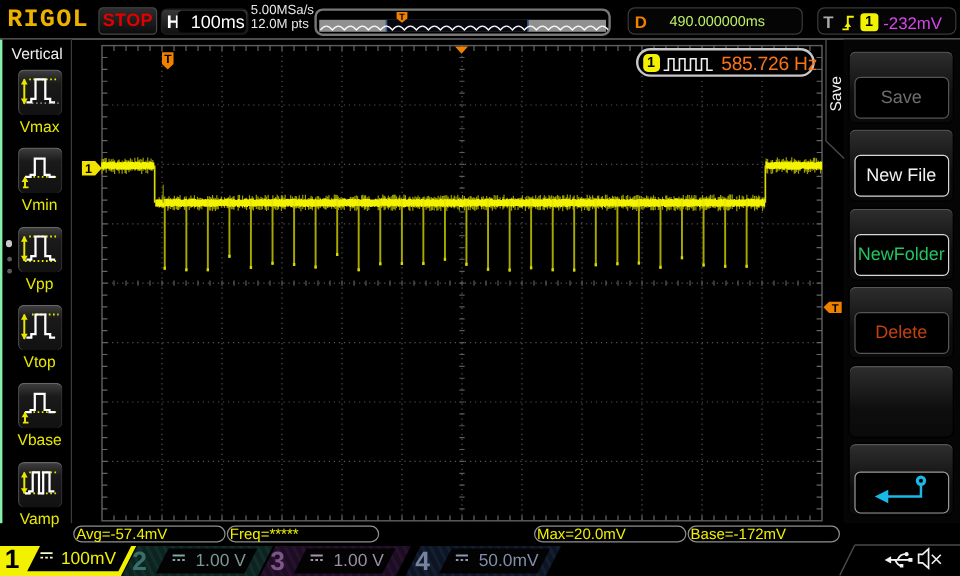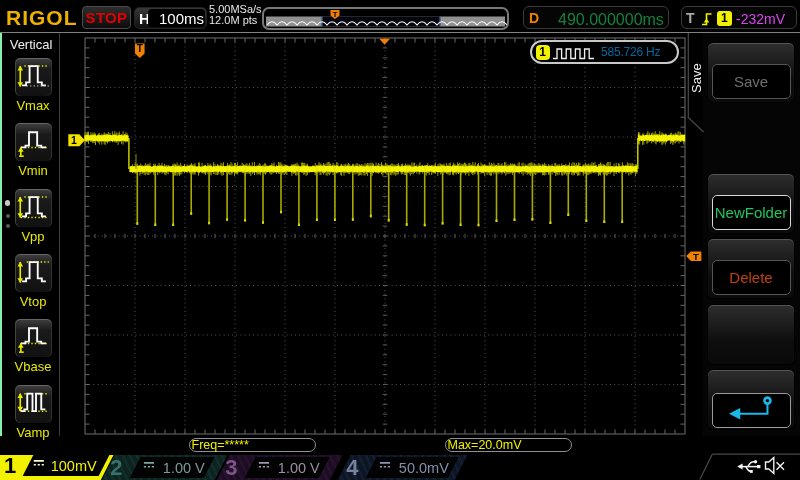--- a/index.html
+++ b/index.html
@@ -1,36 +1,36 @@
 <!DOCTYPE html>
 <html><head><meta charset="utf-8"><style>
 * {margin:0;padding:0;box-sizing:border-box}
 html,body {background:#000;width:800px;height:480px;overflow:hidden}
 #scr {position:absolute;top:0;left:0;width:800px;height:480px;background:#000;
   font-family:"Liberation Sans",sans-serif}
 .ov {position:absolute;top:0;left:0;z-index:2}
 
 
-#logo {position:absolute;left:6px;top:6px;font-family:Liberation Sans, sans-serif;
+#logo {position:absolute;left:6px;top:6px;font-family:Liberation Mono, monospace;
   font-weight:bold;font-size:21px;color:#edb200;letter-spacing:1px}
 #stopb {position:absolute;left:82px;top:5.5px;width:49px;height:23px;border-radius:4px;
   background:linear-gradient(#2e2e2e,#0c0c0c);border:1px solid #4a4a4a;
   color:#e00000;font-weight:bold;font-size:15px;text-align:center;line-height:21px;letter-spacing:0.3px}
 #hbox {position:absolute;left:134px;top:7px;width:73px;height:21.5px;border-radius:5px;
   background:linear-gradient(#383838,#101010);border:1px solid #222;color:#fff}
 #hbox b {position:absolute;left:4px;top:1.5px;font-size:15px}
 #hbox span {position:absolute;left:24px;top:1.5px;font-size:15px;z-index:2}
 #hbox i {position:absolute;left:13px;top:1px;width:57px;height:17.5px;background:#000;border-radius:4px}
 #srate {position:absolute;left:209px;top:3.5px;font-size:11px;color:#e8e8e8;line-height:11.5px}
 #membar {position:absolute;left:262px;top:7px;width:247px;height:23px;border-radius:7px;
   background:#000;border:2px solid #787878}
 #dbox {position:absolute;left:523px;top:6px;width:146px;height:23px;border-radius:6px;
   background:#050505;border:1px solid #3a3a3a}
 #dbox b {position:absolute;left:5px;top:3px;color:#f08000;font-size:14px}
-#dbox span {position:absolute;left:34px;top:3.5px;color:#15803d;font-size:16px}
+#dbox span {position:absolute;left:34px;top:3.5px;color:#bef264;font-size:12px}
 #tbox {position:absolute;left:681px;top:6px;width:116px;height:23px;border-radius:6px;
   background:#050505;border:1px solid #3a3a3a}
 #tbox .tl {position:absolute;left:4px;top:3px;color:#aaa;font-size:14px;font-weight:bold}
 #tbox .ch {position:absolute;left:35px;top:3.5px;width:14.5px;height:15.5px;background:#f2f200;
   border-radius:3px;color:#000;font-weight:bold;font-size:12px;text-align:center;line-height:15.5px}
 #tbox .tv {position:absolute;left:54px;top:3.5px;color:#d946ef;font-size:14px}
 #topsep {position:absolute;left:0;top:31.5px;width:800px;height:1.5px;background:#808080}
 
 
 #lside {position:absolute;left:0;top:33px;width:60px;height:403px;background:#000;
@@ -162,20 +162,23 @@
 <div class="llab" style="top:391.5px">Vamp</div>
     <div class="ldot" style="left:2.5px;top:167px;width:5.5px;height:5.5px;background:#c8c8c8"></div>
     <div class="ldot" style="left:3.5px;top:180.5px;width:4px;height:4px;background:#5a5a5a"></div>
     <div class="ldot" style="left:3.5px;top:190.5px;width:4px;height:4px;background:#5a5a5a"></div>
   </div>
 
   <div id="rside">
       <div class="rbtn" style="top:8.5px">
         <div class="rinner" style="border-color:#555;color:#6e6e6e">Save</div>
       </div>
+      <div class="rbtn" style="top:74.3px">
+        <div class="rinner" style="border-color:#d8d8d8;color:#f2f2f2">New File</div>
+      </div>
       <div class="rbtn" style="top:139.7px">
         <div class="rinner" style="border-color:#d8d8d8;color:#22c55e">NewFolder</div>
       </div>
       <div class="rbtn" style="top:205.1px">
         <div class="rinner" style="border-color:#555;color:#c2410c">Delete</div>
       </div>
       <div class="rbtn" style="top:270.5px"></div>
       <div class="rbtn" style="top:335.9px">
         <div class="rinner" style="border-color:#9a9a9a;top:23px">
           <svg width="82" height="36" viewBox="0 0 82 36">
@@ -191,21 +194,21 @@
       <span>Save</span>
     </div>
 
   <div id="hzbadge" style="position:absolute;left:530px;top:39.5px;width:149px;height:24.5px;
     border:2px solid #c8c8c8;border-radius:12px;background:#000;z-index:3">
     <div style="position:absolute;left:3.5px;top:3px;width:14px;height:15px;background:#f2f200;
       border-radius:4px;color:#000;font-weight:bold;font-size:12px;text-align:center;line-height:15px">1</div>
     <svg width="46" height="14" viewBox="0 0 46 14" style="position:absolute;left:20px;top:4px">
       <path d="M1 12.5 h4 v-9.5 h4.6 v9.5 h4.6 v-9.5 h4.6 v9.5 h4.6 v-9.5 h4.6 v9.5 h4.6 v-9.5 h4.6 v9.5 h4.8" fill="none" stroke="#f0f0f0" stroke-width="1.35"></path>
     </svg>
-    <span style="position:absolute;left:69px;top:3.5px;color:#0369a1;font-size:12px;letter-spacing:-0.2px;white-space:nowrap">585.726&nbsp;Hz</span>
+    <span style="position:absolute;left:69px;top:3.5px;color:#f97316;font-size:16px;letter-spacing:-0.2px;white-space:nowrap">585.726&nbsp;Hz</span>
   </div>
 
   <svg class="ov" width="800" height="480" viewBox="0 0 800 480">
 <rect x="85" y="38" width="600" height="396" fill="none" stroke="#5d5d5d" stroke-width="1.2"></rect>
 <path d="M135 38 V434 M185 38 V434 M235 38 V434 M285 38 V434 M335 38 V434 M385 38 V434 M435 38 V434 M485 38 V434 M535 38 V434 M585 38 V434 M635 38 V434 M85 87.5 H685 M85 137.0 H685 M85 186.5 H685 M85 236.0 H685 M85 285.5 H685 M85 335.0 H685 M85 384.5 H685" stroke="#555" stroke-width="1" fill="none" stroke-dasharray="1 3.2"></path>
 <path d="M95 38 v4.5 M95 434 v-4.5 M105 38 v4.5 M105 434 v-4.5 M115 38 v4.5 M115 434 v-4.5 M125 38 v4.5 M125 434 v-4.5 M135 38 v4.5 M135 434 v-4.5 M145 38 v4.5 M145 434 v-4.5 M155 38 v4.5 M155 434 v-4.5 M165 38 v4.5 M165 434 v-4.5 M175 38 v4.5 M175 434 v-4.5 M185 38 v4.5 M185 434 v-4.5 M195 38 v4.5 M195 434 v-4.5 M205 38 v4.5 M205 434 v-4.5 M215 38 v4.5 M215 434 v-4.5 M225 38 v4.5 M225 434 v-4.5 M235 38 v4.5 M235 434 v-4.5 M245 38 v4.5 M245 434 v-4.5 M255 38 v4.5 M255 434 v-4.5 M265 38 v4.5 M265 434 v-4.5 M275 38 v4.5 M275 434 v-4.5 M285 38 v4.5 M285 434 v-4.5 M295 38 v4.5 M295 434 v-4.5 M305 38 v4.5 M305 434 v-4.5 M315 38 v4.5 M315 434 v-4.5 M325 38 v4.5 M325 434 v-4.5 M335 38 v4.5 M335 434 v-4.5 M345 38 v4.5 M345 434 v-4.5 M355 38 v4.5 M355 434 v-4.5 M365 38 v4.5 M365 434 v-4.5 M375 38 v4.5 M375 434 v-4.5 M385 38 v4.5 M385 434 v-4.5 M395 38 v4.5 M395 434 v-4.5 M405 38 v4.5 M405 434 v-4.5 M415 38 v4.5 M415 434 v-4.5 M425 38 v4.5 M425 434 v-4.5 M435 38 v4.5 M435 434 v-4.5 M445 38 v4.5 M445 434 v-4.5 M455 38 v4.5 M455 434 v-4.5 M465 38 v4.5 M465 434 v-4.5 M475 38 v4.5 M475 434 v-4.5 M485 38 v4.5 M485 434 v-4.5 M495 38 v4.5 M495 434 v-4.5 M505 38 v4.5 M505 434 v-4.5 M515 38 v4.5 M515 434 v-4.5 M525 38 v4.5 M525 434 v-4.5 M535 38 v4.5 M535 434 v-4.5 M545 38 v4.5 M545 434 v-4.5 M555 38 v4.5 M555 434 v-4.5 M565 38 v4.5 M565 434 v-4.5 M575 38 v4.5 M575 434 v-4.5 M585 38 v4.5 M585 434 v-4.5 M595 38 v4.5 M595 434 v-4.5 M605 38 v4.5 M605 434 v-4.5 M615 38 v4.5 M615 434 v-4.5 M625 38 v4.5 M625 434 v-4.5 M635 38 v4.5 M635 434 v-4.5 M645 38 v4.5 M645 434 v-4.5 M655 38 v4.5 M655 434 v-4.5 M665 38 v4.5 M665 434 v-4.5 M675 38 v4.5 M675 434 v-4.5 M85 47.9 h4.5 M685 47.9 h-4.5 M85 57.8 h4.5 M685 57.8 h-4.5 M85 67.7 h4.5 M685 67.7 h-4.5 M85 77.6 h4.5 M685 77.6 h-4.5 M85 87.5 h4.5 M685 87.5 h-4.5 M85 97.4 h4.5 M685 97.4 h-4.5 M85 107.3 h4.5 M685 107.3 h-4.5 M85 117.2 h4.5 M685 117.2 h-4.5 M85 127.1 h4.5 M685 127.1 h-4.5 M85 137.0 h4.5 M685 137.0 h-4.5 M85 146.9 h4.5 M685 146.9 h-4.5 M85 156.8 h4.5 M685 156.8 h-4.5 M85 166.7 h4.5 M685 166.7 h-4.5 M85 176.6 h4.5 M685 176.6 h-4.5 M85 186.5 h4.5 M685 186.5 h-4.5 M85 196.4 h4.5 M685 196.4 h-4.5 M85 206.3 h4.5 M685 206.3 h-4.5 M85 216.2 h4.5 M685 216.2 h-4.5 M85 226.1 h4.5 M685 226.1 h-4.5 M85 236.0 h4.5 M685 236.0 h-4.5 M85 245.9 h4.5 M685 245.9 h-4.5 M85 255.8 h4.5 M685 255.8 h-4.5 M85 265.7 h4.5 M685 265.7 h-4.5 M85 275.6 h4.5 M685 275.6 h-4.5 M85 285.5 h4.5 M685 285.5 h-4.5 M85 295.4 h4.5 M685 295.4 h-4.5 M85 305.3 h4.5 M685 305.3 h-4.5 M85 315.2 h4.5 M685 315.2 h-4.5 M85 325.1 h4.5 M685 325.1 h-4.5 M85 335.0 h4.5 M685 335.0 h-4.5 M85 344.9 h4.5 M685 344.9 h-4.5 M85 354.8 h4.5 M685 354.8 h-4.5 M85 364.7 h4.5 M685 364.7 h-4.5 M85 374.6 h4.5 M685 374.6 h-4.5 M85 384.5 h4.5 M685 384.5 h-4.5 M85 394.4 h4.5 M685 394.4 h-4.5 M85 404.3 h4.5 M685 404.3 h-4.5 M85 414.2 h4.5 M685 414.2 h-4.5 M85 424.1 h4.5 M685 424.1 h-4.5" stroke="#666" stroke-width="1" fill="none"></path>
 <path d="M382.8 47.9 h4.4 M382.8 57.8 h4.4 M382.8 67.7 h4.4 M382.8 77.6 h4.4 M382.8 87.5 h4.4 M382.8 97.4 h4.4 M382.8 107.3 h4.4 M382.8 117.2 h4.4 M382.8 127.1 h4.4 M382.8 137.0 h4.4 M382.8 146.9 h4.4 M382.8 156.8 h4.4 M382.8 166.7 h4.4 M382.8 176.6 h4.4 M382.8 186.5 h4.4 M382.8 196.4 h4.4 M382.8 206.3 h4.4 M382.8 216.2 h4.4 M382.8 226.1 h4.4 M382.8 236.0 h4.4 M382.8 245.9 h4.4 M382.8 255.8 h4.4 M382.8 265.7 h4.4 M382.8 275.6 h4.4 M382.8 285.5 h4.4 M382.8 295.4 h4.4 M382.8 305.3 h4.4 M382.8 315.2 h4.4 M382.8 325.1 h4.4 M382.8 335.0 h4.4 M382.8 344.9 h4.4 M382.8 354.8 h4.4 M382.8 364.7 h4.4 M382.8 374.6 h4.4 M382.8 384.5 h4.4 M382.8 394.4 h4.4 M382.8 404.3 h4.4 M382.8 414.2 h4.4 M382.8 424.1 h4.4 M95 233.8 v4.4 M105 233.8 v4.4 M115 233.8 v4.4 M125 233.8 v4.4 M135 233.8 v4.4 M145 233.8 v4.4 M155 233.8 v4.4 M165 233.8 v4.4 M175 233.8 v4.4 M185 233.8 v4.4 M195 233.8 v4.4 M205 233.8 v4.4 M215 233.8 v4.4 M225 233.8 v4.4 M235 233.8 v4.4 M245 233.8 v4.4 M255 233.8 v4.4 M265 233.8 v4.4 M275 233.8 v4.4 M285 233.8 v4.4 M295 233.8 v4.4 M305 233.8 v4.4 M315 233.8 v4.4 M325 233.8 v4.4 M335 233.8 v4.4 M345 233.8 v4.4 M355 233.8 v4.4 M365 233.8 v4.4 M375 233.8 v4.4 M385 233.8 v4.4 M395 233.8 v4.4 M405 233.8 v4.4 M415 233.8 v4.4 M425 233.8 v4.4 M435 233.8 v4.4 M445 233.8 v4.4 M455 233.8 v4.4 M465 233.8 v4.4 M475 233.8 v4.4 M485 233.8 v4.4 M495 233.8 v4.4 M505 233.8 v4.4 M515 233.8 v4.4 M525 233.8 v4.4 M535 233.8 v4.4 M545 233.8 v4.4 M555 233.8 v4.4 M565 233.8 v4.4 M575 233.8 v4.4 M585 233.8 v4.4 M595 233.8 v4.4 M605 233.8 v4.4 M615 233.8 v4.4 M625 233.8 v4.4 M635 233.8 v4.4 M645 233.8 v4.4 M655 233.8 v4.4 M665 233.8 v4.4 M675 233.8 v4.4" stroke="#5a5a5a" stroke-width="1" fill="none"></path>
 <path d="M85.0 132.5 V144.7 M86.2 132.4 V142.2 M87.4 131.7 V141.9 M88.5 131.6 V144.0 M90.9 132.3 V142.1 M91.8 134.2 V142.2 M92.8 132.8 V143.1 M94.2 132.2 V143.3 M95.5 133.5 V145.0 M98.4 133.6 V142.6 M99.3 133.0 V144.5 M101.8 133.7 V144.7 M104.2 132.3 V144.2 M105.2 133.3 V144.9 M106.6 133.6 V141.9 M107.5 133.8 V143.5 M108.7 131.9 V142.0 M110.0 133.0 V142.3 M112.4 131.4 V142.3 M114.8 131.0 V142.3 M115.9 133.3 V142.6 M116.8 132.4 V142.4 M118.1 132.9 V144.9 M119.3 131.5 V142.2 M121.7 133.8 V144.1 M123.1 131.2 V144.6 M124.4 134.0 V141.7 M125.9 132.0 V142.5 M127.3 133.4 V142.2" stroke="#9c9c00" stroke-width="1" fill="none"></path>
 <path d="M85.0 135.5 V140.7 M86.0 135.0 V141.3 M87.0 134.9 V140.7 M88.0 134.6 V140.6 M89.0 135.6 V140.7 M90.0 135.1 V140.5 M91.0 135.4 V140.8 M92.0 135.0 V140.5 M93.0 135.2 V141.4 M94.0 134.5 V141.1 M95.0 134.8 V141.0 M96.0 135.4 V140.4 M97.0 135.6 V141.4 M98.0 134.8 V141.5 M99.0 135.6 V141.1 M100.0 135.1 V141.2 M101.0 135.2 V141.5 M102.0 135.5 V141.0 M103.0 134.8 V141.4 M104.0 134.8 V141.2 M105.0 134.7 V141.4 M106.0 135.2 V141.2 M107.0 134.6 V141.4 M108.0 135.1 V141.3 M109.0 134.7 V141.0 M110.0 134.9 V140.8 M111.0 135.0 V141.1 M112.0 135.5 V141.1 M113.0 134.5 V141.4 M114.0 134.8 V140.8 M115.0 134.8 V141.0 M116.0 135.1 V141.3 M117.0 135.5 V141.2 M118.0 135.6 V141.1 M119.0 135.1 V140.7 M120.0 134.8 V140.9 M121.0 134.9 V141.4 M122.0 135.3 V140.4 M123.0 135.3 V141.1 M124.0 135.4 V140.6 M125.0 134.6 V141.1 M126.0 135.1 V141.4 M127.0 135.2 V141.1 M128.0 135.4 V140.9" stroke="#f4f400" stroke-width="1.3" fill="none"></path>
 <path d="M132.6 164.3 V173.1 M135.2 162.2 V173.5 M136.2 164.5 V173.3 M137.3 163.7 V173.7 M139.9 165.3 V175.6 M140.8 163.5 V173.7 M142.2 164.9 V174.1 M144.2 165.2 V174.7 M145.3 163.2 V175.3 M146.8 164.7 V174.2 M147.8 163.8 V175.0 M148.8 164.2 V175.0 M150.0 162.8 V173.9 M153.7 163.9 V174.7 M155.1 163.5 V175.6 M157.7 164.7 V175.1 M159.1 163.0 V173.3 M162.0 162.7 V173.7 M164.6 163.9 V174.5 M165.9 165.3 V175.4 M166.9 164.8 V173.7 M168.2 164.9 V174.4 M173.0 163.6 V173.6 M174.4 163.6 V175.5 M175.6 164.1 V175.5 M177.1 162.5 V175.9 M178.3 164.7 V174.4 M179.5 165.3 V175.9 M180.7 162.7 V174.5 M181.9 165.2 V174.4 M184.5 163.8 V173.0 M187.1 164.3 V173.3 M189.3 165.3 V173.3 M190.4 164.3 V173.8 M191.6 162.9 V173.0 M192.8 164.7 V174.4 M194.0 164.0 V174.4 M195.0 163.3 V174.8 M198.5 162.6 V175.7 M199.6 162.3 V173.3 M202.1 162.9 V173.5 M204.2 165.0 V174.0 M205.5 164.7 V174.9 M207.9 162.8 V174.3 M209.2 165.2 V173.0 M210.2 163.6 V174.5 M211.2 164.7 V175.5 M213.6 162.2 V174.2 M215.0 163.8 V174.4 M216.1 165.4 V175.0 M217.5 163.9 V175.1 M218.7 164.8 V174.3 M221.0 162.5 V174.7 M222.1 163.7 V175.9 M223.5 162.3 V175.1 M227.4 162.8 V175.2 M228.6 165.2 V173.8 M229.7 164.2 V174.8 M231.0 162.2 V174.9 M232.1 163.5 V174.4 M234.5 162.8 V175.9 M235.5 162.9 V173.5 M236.6 164.7 V173.9 M237.6 162.3 V174.5 M242.2 162.8 V172.8 M243.7 163.8 V173.2 M244.9 165.2 V175.8 M246.0 163.4 V173.8 M247.1 163.5 V173.6 M248.4 165.4 V173.4 M249.4 162.8 V173.9 M250.8 165.2 V176.0 M252.3 162.3 V174.1 M254.5 162.2 V175.1 M257.1 165.0 V174.7 M258.3 165.2 V174.4 M259.2 163.1 V174.1 M260.3 164.0 V175.2 M263.0 164.6 V173.0 M264.4 163.3 V173.8 M265.5 163.5 V174.6 M266.8 164.8 V173.4 M269.7 165.2 V173.5 M270.8 165.1 V174.4 M271.8 163.1 V174.5 M273.0 163.8 V173.3 M274.1 162.5 V172.9 M276.4 164.7 V174.0 M278.6 162.0 V173.7 M279.8 162.3 V174.1 M280.9 162.4 V172.9 M281.9 163.8 V174.9 M283.0 165.1 V173.3 M284.2 164.4 V175.1 M285.6 164.9 V173.8 M286.9 165.0 V175.0 M291.9 164.0 V175.8 M293.3 164.2 V173.8 M294.4 164.1 V173.3 M295.6 163.6 V175.4 M296.9 162.8 V175.6 M298.0 163.6 V174.5 M301.4 162.7 V172.9 M302.4 162.3 V172.9 M303.7 162.9 V174.8 M304.7 162.8 V174.4 M306.1 164.3 V175.9 M307.4 163.6 V175.1 M315.2 163.0 V175.3 M316.4 164.9 V175.1 M317.9 164.8 V173.3 M319.0 162.1 V172.8 M320.1 163.2 V175.2 M321.1 163.8 V174.6 M322.6 165.0 V173.2 M323.6 163.0 V174.6 M324.6 164.4 V173.2 M326.0 163.5 V175.4 M327.2 162.4 V175.7 M328.3 162.1 V174.2 M329.3 162.2 V175.3 M330.4 163.6 V173.5 M331.9 164.6 V172.6 M333.1 162.7 V175.0 M334.4 164.9 V173.7 M336.7 162.0 V173.5 M337.9 162.8 V172.6 M340.7 164.5 V175.0 M341.6 163.8 V175.8 M344.0 164.0 V175.7 M345.9 163.6 V173.1 M347.3 164.3 V172.9 M348.4 163.0 V173.8 M349.7 164.1 V174.2 M352.5 164.1 V175.0 M353.5 163.8 V172.6 M355.0 164.7 V174.7 M356.1 163.6 V173.6 M357.2 163.1 V173.5 M358.2 164.3 V175.8 M359.5 164.3 V175.4 M360.4 165.1 V174.9 M361.8 164.0 V175.4 M363.0 164.6 V173.1 M364.0 165.2 V175.7 M365.1 163.2 V175.2 M366.5 164.3 V174.0 M367.4 163.0 V175.9 M368.8 163.3 V172.7 M369.9 163.2 V173.0 M371.0 162.7 V175.4 M372.3 162.8 V175.7 M373.5 163.7 V173.1 M376.1 162.6 V173.3 M377.5 164.7 V172.9 M378.6 163.0 V173.7 M380.0 163.8 V173.0 M381.5 162.3 V174.4 M382.8 164.5 V175.7 M385.5 162.6 V173.6 M387.0 163.4 V175.4 M388.0 165.1 V172.7 M390.4 164.4 V174.9 M391.8 163.4 V175.3 M392.7 163.8 V173.1 M393.8 164.8 V174.4 M394.9 164.3 V174.8 M395.8 164.9 V175.9 M397.1 164.0 V174.7 M398.4 162.8 V174.3 M401.3 163.9 V174.5 M402.7 163.6 V174.1 M404.2 165.2 V175.1 M405.6 163.4 V175.2 M406.7 165.2 V173.0 M407.9 164.1 V172.8 M409.2 164.6 V173.6 M410.3 165.2 V175.7 M411.8 162.5 V174.0 M413.2 162.9 V174.5 M414.6 162.7 V173.0 M416.8 164.4 V173.7 M419.1 164.2 V174.6 M420.0 162.3 V173.6 M422.7 164.7 V173.6 M426.3 164.8 V175.6 M427.8 163.2 V173.3 M429.2 165.0 V175.1 M431.7 164.9 V175.0 M433.2 165.1 V173.4 M434.3 164.7 V173.2 M435.3 162.7 V173.9 M437.8 164.4 V175.8 M439.1 163.2 V172.9 M440.6 163.6 V174.4 M441.6 164.4 V173.5 M442.9 164.4 V175.2 M444.0 163.5 V173.2 M446.4 162.8 V173.9 M447.8 164.8 V174.5 M449.1 163.2 V175.3 M450.3 162.5 V174.9 M452.5 164.8 V174.7 M453.6 162.8 V175.3 M454.9 163.7 V173.4 M456.2 165.3 V174.6 M457.5 162.4 V173.2 M458.5 163.7 V174.1 M459.7 162.7 V172.8 M461.1 163.6 V175.3 M462.2 164.3 V172.7 M463.2 163.6 V173.5 M464.5 162.6 V173.2 M465.6 163.1 V175.4 M466.9 164.0 V173.8 M468.9 162.8 V176.0 M469.9 162.9 V172.7 M471.9 164.4 V174.0 M472.8 162.0 V175.2 M474.2 164.5 V174.5 M475.2 162.2 V173.8 M477.6 164.0 V174.8 M478.5 163.0 V175.5 M481.0 162.5 V173.9 M482.3 164.2 V173.2 M483.6 164.7 V173.3 M484.7 163.9 V176.0 M487.1 165.2 V175.0 M488.2 165.3 V173.2 M489.3 162.3 V175.0 M490.3 164.9 V175.8 M491.4 162.9 V175.7 M492.3 164.1 V172.9 M493.8 162.8 V174.4 M494.7 164.6 V172.7 M495.7 165.3 V173.7 M496.8 164.9 V175.0 M497.9 163.1 V173.1 M498.9 163.0 V174.0 M501.1 164.2 V173.3 M502.0 163.3 V174.5 M504.5 162.3 V173.3 M505.8 162.2 V175.6 M506.8 165.1 V174.1 M508.0 164.1 V173.7 M509.2 164.9 V174.0 M510.4 163.1 V173.4 M511.3 164.0 V173.1 M512.6 163.5 V175.0 M513.5 164.2 V172.8 M514.6 163.7 V174.6 M515.8 164.5 V172.7 M518.1 163.1 V173.2 M519.3 162.2 V173.8 M521.9 163.3 V174.0 M523.1 162.6 V175.6 M525.1 163.7 V173.6 M527.2 164.6 V174.9 M528.3 163.6 V173.9 M529.3 163.2 V174.5 M530.6 162.6 V175.9 M531.7 162.4 V173.7 M533.0 163.1 V175.9 M534.4 163.3 V174.3 M535.7 164.4 V175.1 M536.9 164.6 V173.7 M537.9 165.0 V172.8 M538.8 163.0 V173.0 M540.0 163.8 V173.2 M542.4 163.7 V175.3 M543.5 164.5 V175.0 M544.6 162.8 V175.5 M546.0 164.0 V175.0 M548.6 164.1 V174.9 M549.7 165.4 V174.6 M552.1 164.0 V174.7 M554.8 163.0 V173.0 M555.7 162.9 V176.0 M556.7 165.3 V174.4 M557.8 164.3 V175.3 M559.2 164.1 V174.7 M561.7 163.5 V175.3 M562.7 165.0 V175.8 M563.8 165.0 V173.7 M564.7 164.9 V174.7 M565.8 163.8 V173.8 M566.8 165.2 V175.6 M567.9 164.8 V174.2 M569.4 162.5 V174.2 M571.7 163.5 V174.8 M573.0 162.2 V175.5 M574.4 162.6 V175.1 M575.5 164.8 V173.0 M576.4 162.8 V173.7 M577.6 164.7 V175.9 M578.5 162.6 V175.3 M579.9 162.7 V175.4 M583.3 164.5 V175.7 M584.2 164.6 V173.9 M585.4 162.6 V173.8 M586.6 164.5 V175.7 M587.7 164.3 V175.1 M588.8 163.5 V174.9 M589.8 164.9 V173.8 M590.9 163.7 V174.0 M592.0 162.2 V173.3 M593.4 162.8 V173.0 M594.9 162.1 V173.3 M596.1 164.8 V173.5 M598.5 164.2 V176.0 M599.5 164.1 V174.8 M600.5 162.4 V175.5 M601.8 163.5 V173.0 M603.2 163.9 V174.9 M604.3 164.6 V174.6 M605.6 165.3 V174.7 M606.7 163.4 V175.8 M607.7 162.0 V175.1 M608.8 162.0 V174.0 M610.2 162.0 V174.3 M614.0 163.7 V176.0 M616.2 162.7 V174.1 M618.5 163.2 V172.9 M619.7 163.7 V173.4 M622.4 162.3 V175.3 M623.4 165.1 V172.7 M625.9 164.8 V173.9 M627.4 162.3 V172.8 M628.8 163.3 V175.6 M630.2 163.1 V174.1 M631.1 164.3 V174.7 M632.2 163.0 V173.2 M633.1 163.8 V173.0 M635.4 164.7 V176.0 M636.7 164.2 V173.7" stroke="#9c9c00" stroke-width="1" fill="none"></path>
@@ -220,22 +223,24 @@
 <polygon points="135,43.6 144.6,43.6 144.6,53.4 139.8,57.9 135,53.4" fill="#f08000"></polygon>
 <text x="139.9" y="52.2" font-size="10" font-weight="bold" fill="#000" text-anchor="middle" font-family="Liberation Sans, sans-serif">T</text>
 <polygon points="379.2,38.8 390,38.8 384.6,44.8" fill="#f08000"></polygon>
 <polygon points="686.2,256.1 690.9,251.4 701.4,251.4 701.4,260.9 690.9,260.9" fill="#f08000"></polygon>
 <text x="696" y="259.6" font-size="9.5" font-weight="bold" fill="#000" text-anchor="middle" font-family="Liberation Sans, sans-serif">T</text>
 <polygon points="68.3,134.2 79.3,134.2 84.9,140.2 79.3,146.3 68.3,146.3" fill="#f2e200"></polygon>
 <text x="73.8" y="144.3" font-size="10.5" font-weight="bold" fill="#000" text-anchor="middle" font-family="Liberation Sans, sans-serif">1</text>
 <path d="M688.3 33 V117.5 L703.5 132" stroke="#4a4a4a" stroke-width="1.2" fill="none"></path>
 </svg>
 
+  <div class="meas" style="left:61px">Avg=-57.4mV</div>
 <div class="meas" style="left:189px">Freq=*****</div>
 <div class="meas" style="left:445px">Max=20.0mV</div>
+<div class="meas" style="left:573px">Base=-172mV</div>
 
   <svg width="800" height="480" viewBox="0 0 800 480" style="position:absolute;left:0;top:0;z-index:6;pointer-events:none">
       <path d="M712.3 454.2 H800" stroke="#4a4a4a" stroke-width="1.2" fill="none"></path>
 <path d="M712.3 454.2 L699.8 479.5" stroke="#4a4a4a" stroke-width="1.2" fill="none"></path>
 
 <g stroke="#f2f2f2" stroke-width="1.5" fill="none">
  <path d="M741.5 466.6 H757.5"></path>
  <path d="M748 466.6 Q750 461.8 754.2 461.8"></path>
  <path d="M746 466.6 Q748 471.4 751.2 471.4"></path>
 </g>

